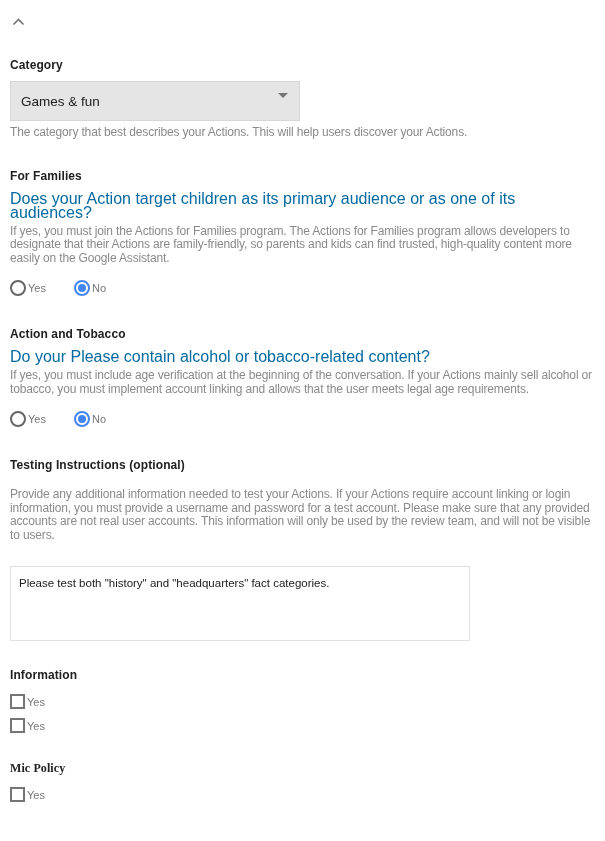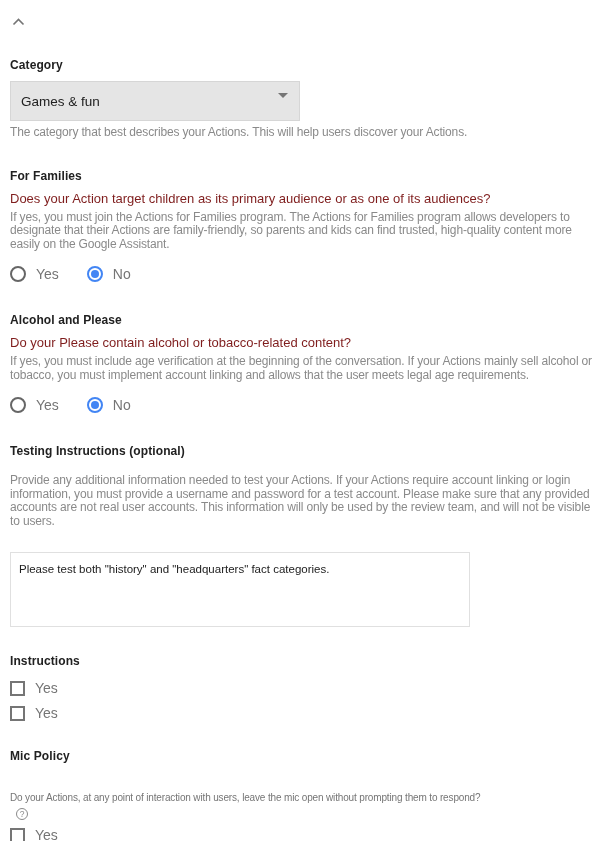--- a/index.html
+++ b/index.html
@@ -50,21 +50,21 @@
     border-right: 5px solid transparent;
     border-top: 5px solid #757575;
   }
   .helper {
     font-size: 12px; line-height: 13.5px;
     color: #8a8a8a;
     letter-spacing: -0.15px;
     margin-top: 5px;
   }
   .question {
-    font-size: 13px; line-height: 14px; color: #7f1d1d;
+    font-size: 16px; line-height: 14px; color: #0369a1;
     margin-bottom: 3px;
   }
   .question-gray {
     font-size: 10px; line-height: 14px; color: #757575;
     letter-spacing: -0.15px;
   }
   .narrow { max-width: 475px; }
 
   
   .radio-group { display: flex; align-items: center; margin-top: 15px; }
@@ -76,21 +76,21 @@
     position: relative; flex: 0 0 auto;
     background: #fff;
   }
   .radio-circle.selected { border-color: #4285f4; }
   .radio-circle.selected::after {
     content: ""; position: absolute; left: 2px; top: 2px;
     width: 8px; height: 8px; border-radius: 50%;
     background: #4285f4;
   }
   .radio-label, .checkbox-label {
-    font-size: 14px; color: #757575; margin-left: 10px;
+    font-size: 11px; color: #757575; margin-left: 2px;
   }
 
   
   .checkbox-row { display: flex; align-items: center; margin-top: 9px; cursor: pointer; }
   .checkbox-box {
     width: 15px; height: 15px;
     border: 2px solid #757575;
     background: #fff; flex: 0 0 auto;
   }
 
@@ -166,21 +166,21 @@
         <span class="radio-label">Yes</span>
       </div>
       <div class="radio-option">
         <span class="radio-circle selected"></span>
         <span class="radio-label">No</span>
       </div>
     </div>
   </div>
 
   <div class="sec mt-31">
-    <div class="section-heading">Alcohol and Please</div>
+    <div class="section-heading">Action and Tobacco</div>
     <div class="question">Do your Please contain alcohol or tobacco-related content?</div>
     <div class="helper">If yes, you must include age verification at the beginning of the conversation. If your Actions mainly sell alcohol or tobacco, you must implement account linking and allows that the user meets legal age requirements.</div>
     <div class="radio-group">
       <div class="radio-option">
         <span class="radio-circle"></span>
         <span class="radio-label">Yes</span>
       </div>
       <div class="radio-option">
         <span class="radio-circle selected"></span>
         <span class="radio-label">No</span>
@@ -188,37 +188,34 @@
     </div>
   </div>
 
   <div class="sec mt-31">
     <div class="section-heading">Testing Instructions (optional)</div>
     <div class="helper" style="margin-top:16px;">Provide any additional information needed to test your Actions. If your Actions require account linking or login information, you must provide a username and password for a test account. Please make sure that any provided accounts are not real user accounts. This information will only be used by the review team, and will not be visible to users.</div>
     <div class="textarea-box mt-24">Please test both "history" and "headquarters" fact categories.</div>
   </div>
 
   <div class="sec mt-27">
-    <div class="section-heading" style="margin-bottom:12px;">Instructions</div>
+    <div class="section-heading" style="margin-bottom:12px;">Information</div>
 
     <div class="checkbox-row">
       <span class="checkbox-box"></span>
       <span class="checkbox-label">Yes</span>
     </div>
 
     <div class="checkbox-row">
       <span class="checkbox-box"></span>
       <span class="checkbox-label">Yes</span>
     </div>
   </div>
 
   <div class="sec mt-28">
-    <div class="section-heading" style="margin-bottom:28px;">Mic Policy</div>
-    <div class="question-gray narrow">
-      <span>Do your Actions, at any point of interaction with users, leave the mic open without prompting them to respond?</span><span class="help-icon">?</span>
-    </div>
+    <div class="section-heading" style="margin-bottom:11px;font-family:Liberation Serif, serif;">Mic Policy</div>
     <div class="checkbox-row mt-7" style="margin-top:7px;">
       <span class="checkbox-box"></span>
       <span class="checkbox-label">Yes</span>
     </div>
   </div>
 
 </div>
 
 </body></html>

